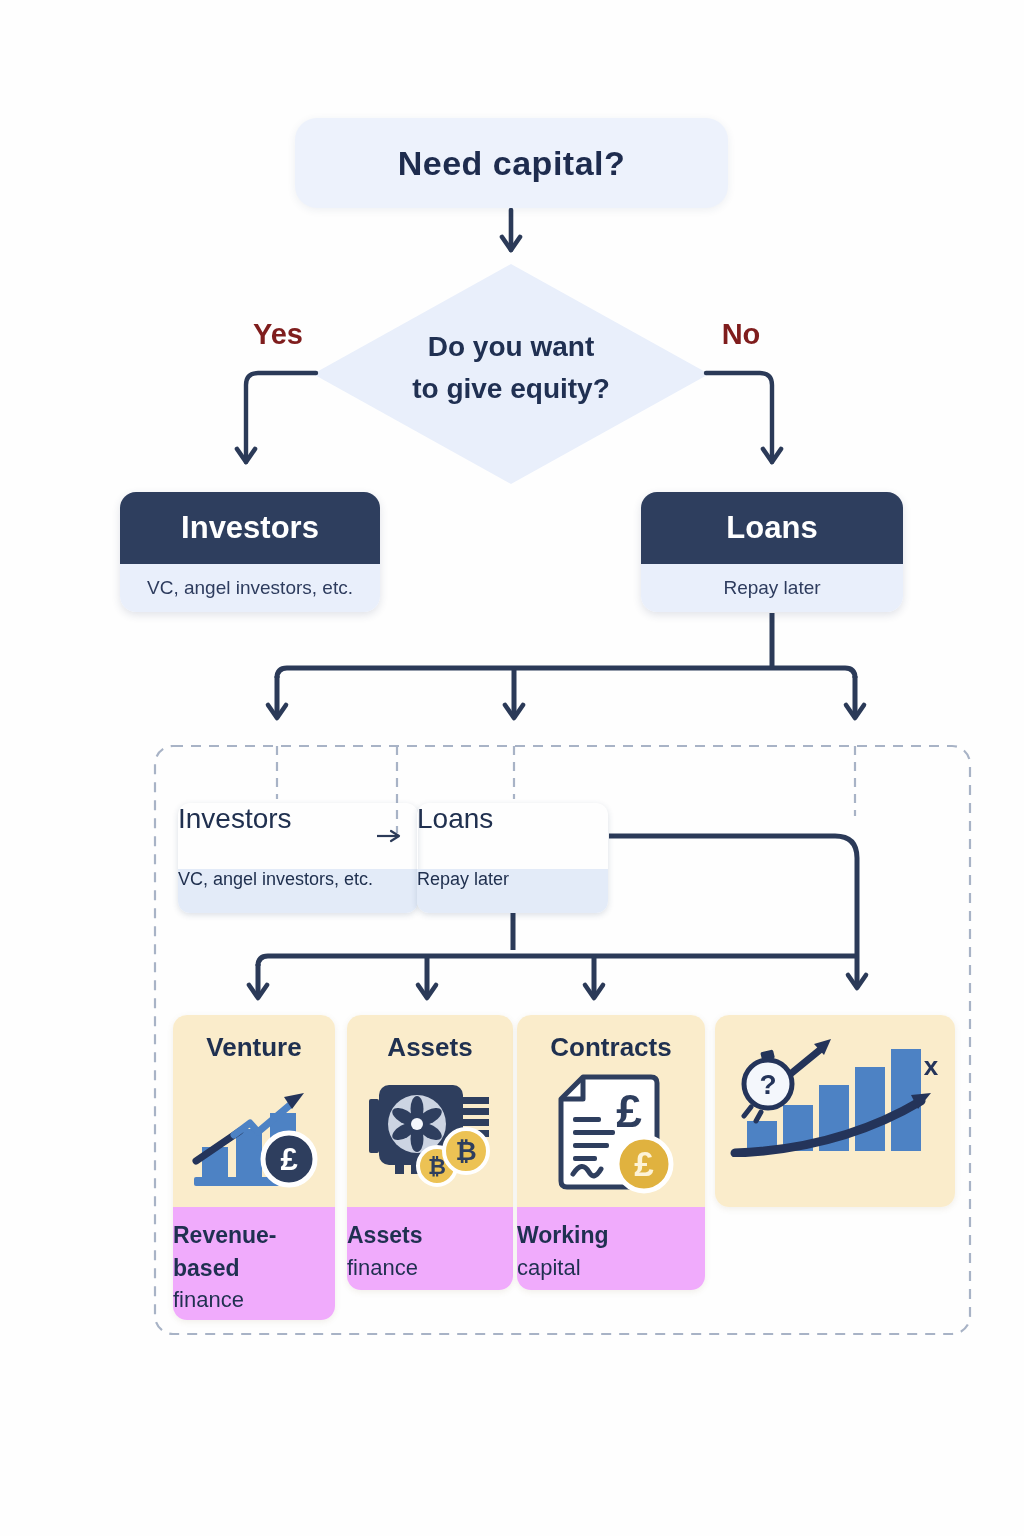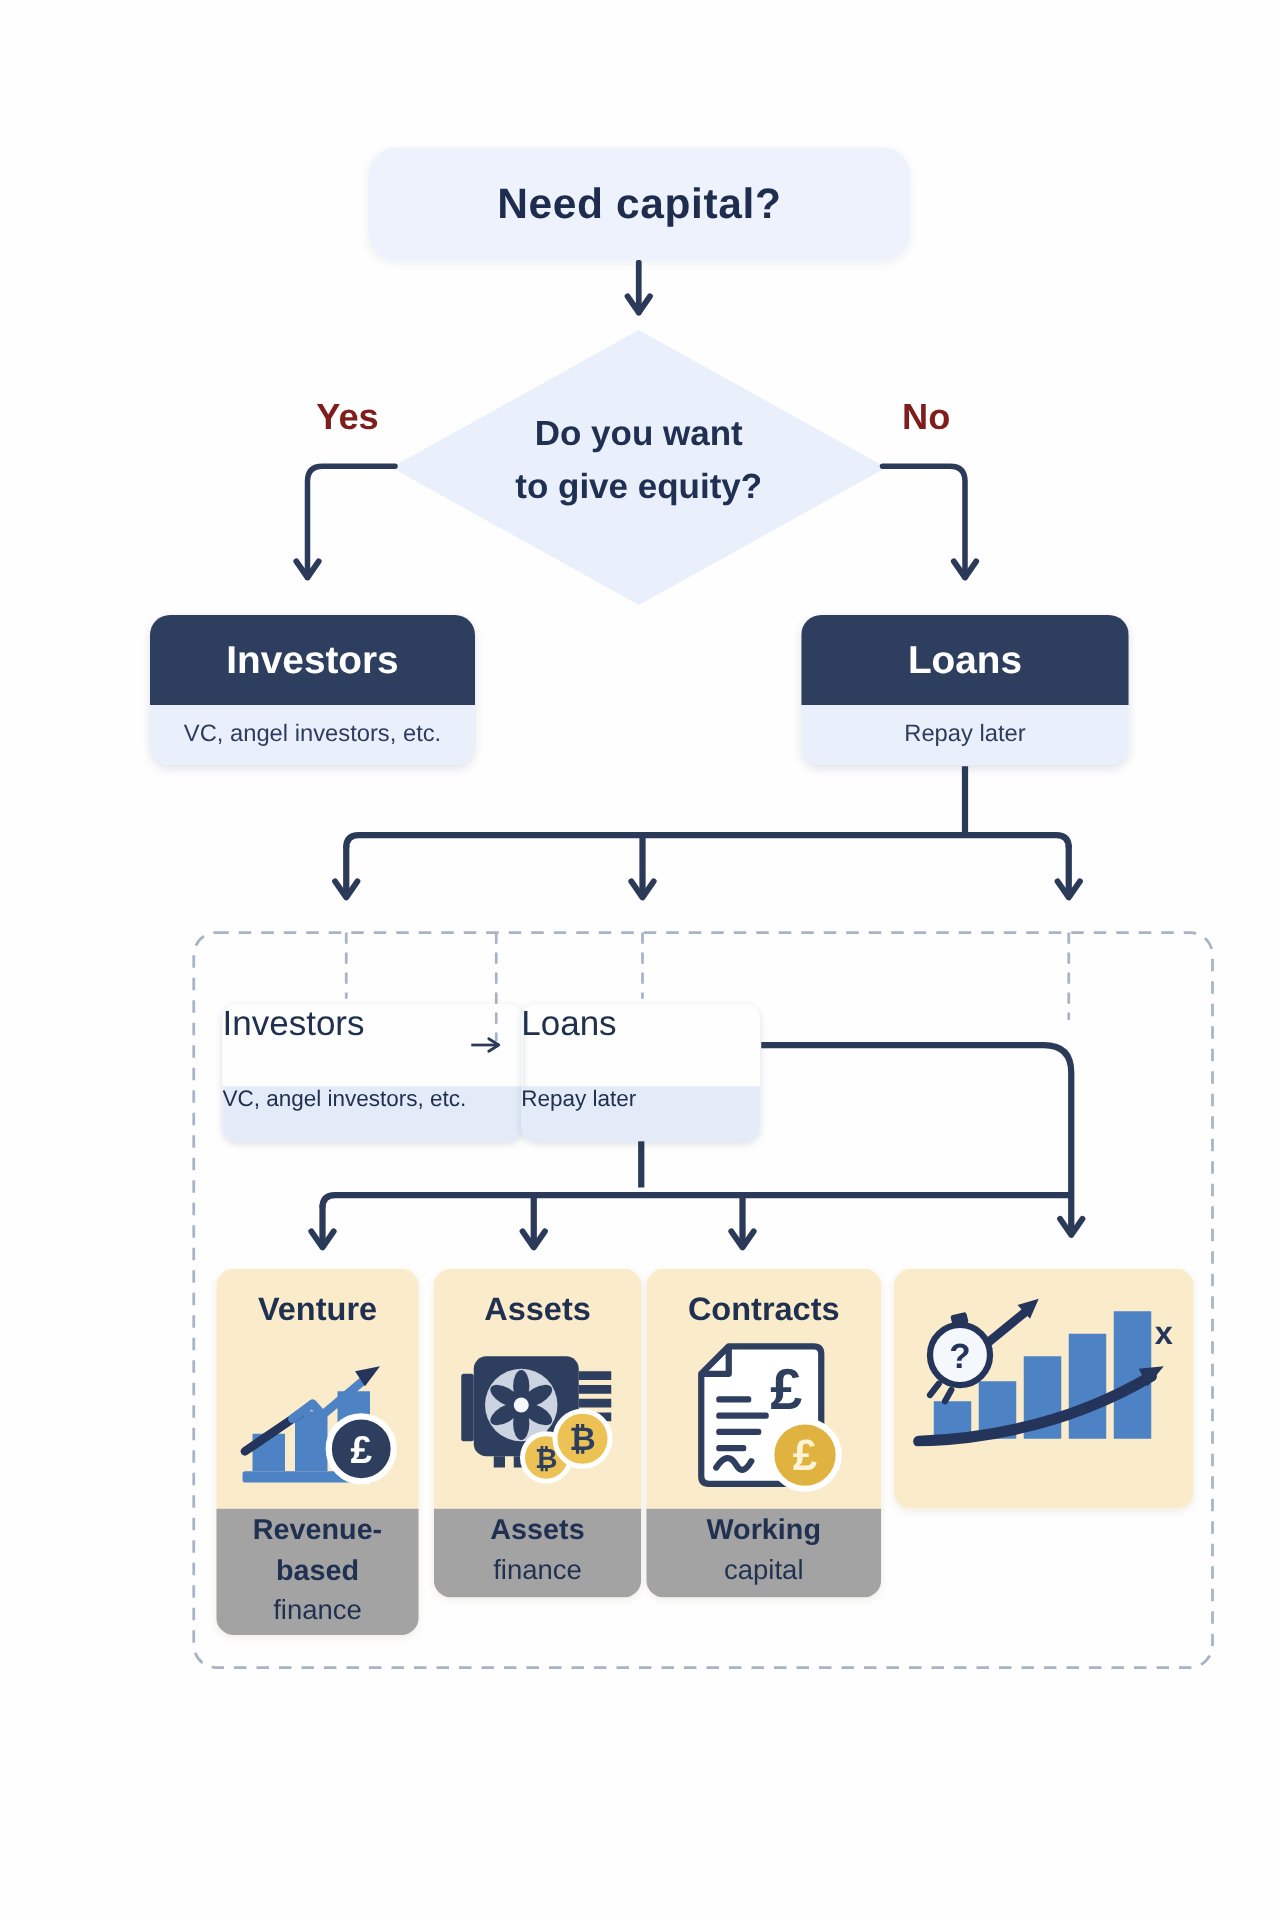--- a/index.html
+++ b/index.html
@@ -39,21 +39,21 @@
   .inner-investors{left:178px;top:803px;width:240px;}
   .inner-loans{left:417px;top:803px;width:191px;}
   .inner-node .hd{height:66px;font-size:28px;}
   .inner-node .hd.narrow{width:194px;border-radius:12px;}
   .inner-node .sub{height:44px;font-size:18px;background:#e3ebf8;}
 
   
   .card{border-radius:14px;overflow:hidden;box-shadow:0 2px 6px rgba(120,100,50,0.10);}
   .card .top{background:#faeccb;display:flex;flex-direction:column;align-items:center;}
   .card .ttl{font-size:26px;font-weight:bold;color:#1f3050;padding-top:17px;}
-  .card .lab{background:#a3a3a3;text-align:center;line-height:1.42;color:#1f3050;}
+  .card .lab{background:#f0abfc;padding-top:12px;line-height:1.42;color:#1f3050;}
   .lbl-bold{font-size:23px;font-weight:bold;white-space:pre-line;display:block;}
   .lbl-reg{font-size:22px;font-weight:normal;display:block;}
   .card1{left:173px;top:1015px;width:162px;}
   .card2{left:347px;top:1015px;width:166px;}
   .card3{left:517px;top:1015px;width:188px;}
   .card4{left:715px;top:1015px;width:240px;}
   .card1 .top,.card2 .top,.card3 .top,.card4 .top{height:192px;}
   .card1 .lab{height:101px;}
   .card2 .lab,.card3 .lab{height:71px;}
   .card4 .lab{height:50px;}

